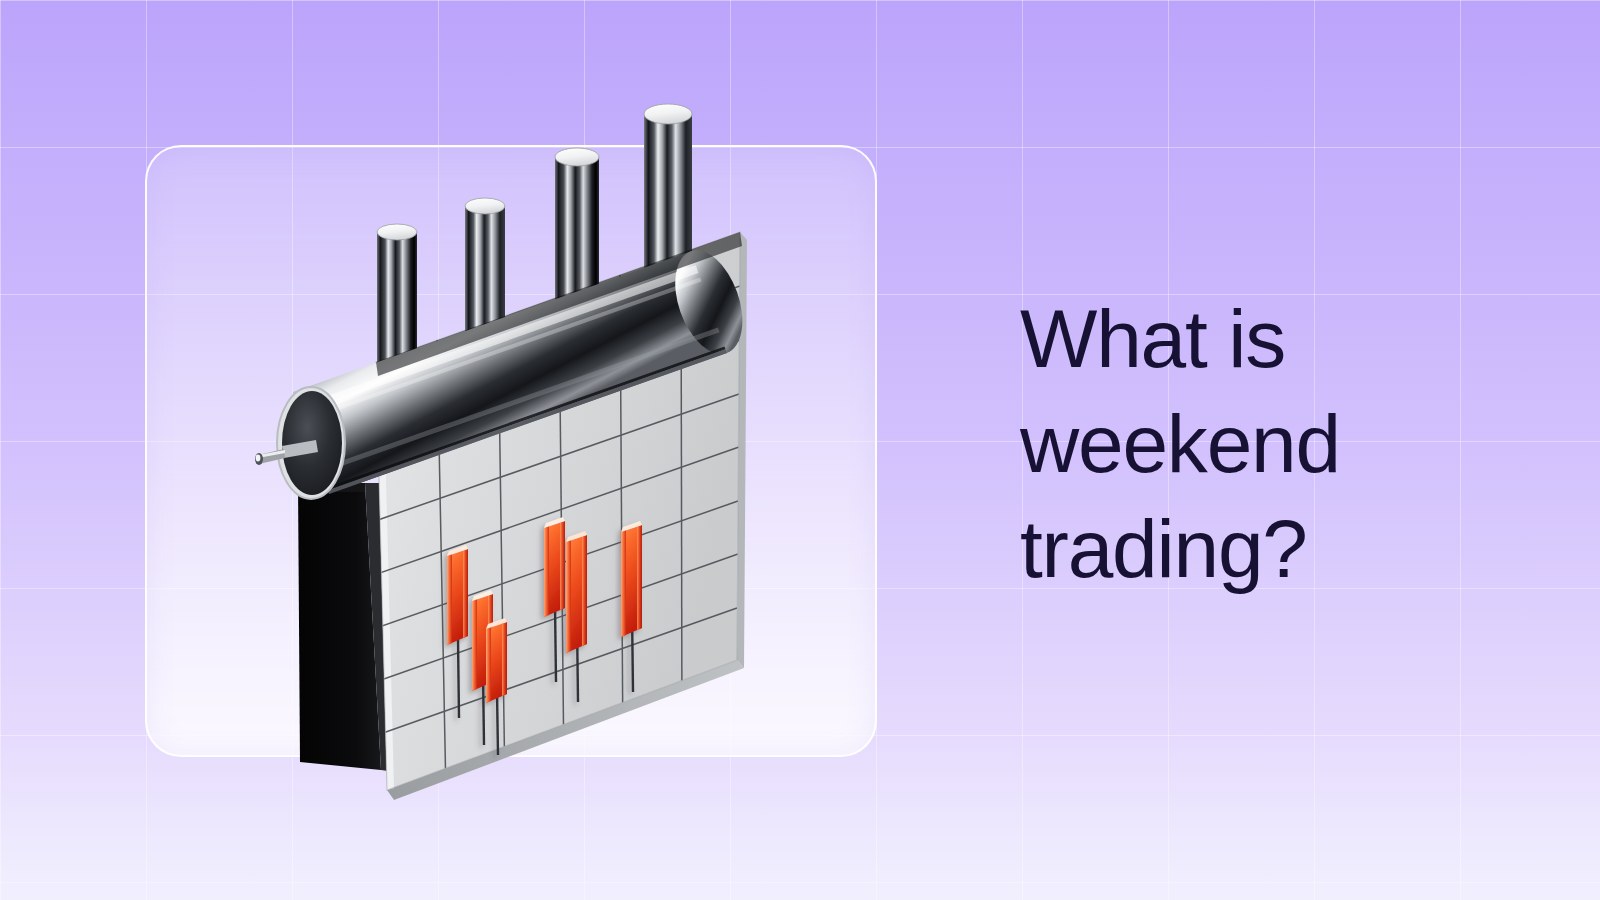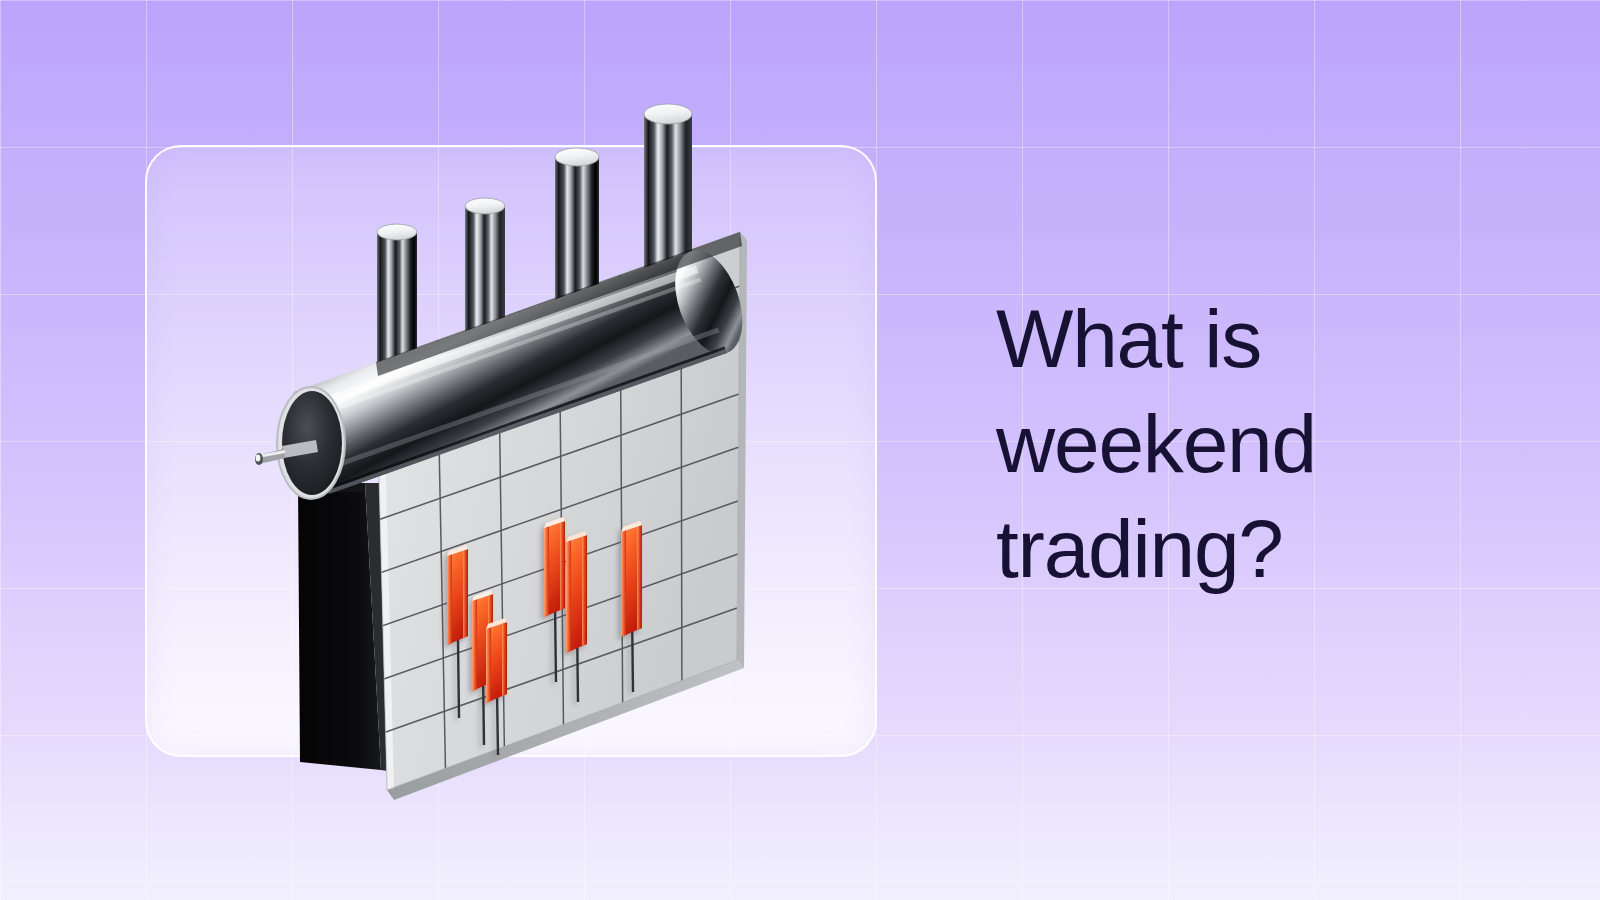--- a/index.html
+++ b/index.html
@@ -43,21 +43,21 @@
     box-shadow:0 2px 30px rgba(140,110,230,.10) inset;
   }
 
   
   #illus { position:absolute; left:0; top:0; width:1600px; height:900px; }
   #illus svg { display:block; }
 
   
   #headline {
     position:absolute;
-    left:996px; top:286px; width:520px;
+    left:1020px; top:286px; width:520px;
     color:#171233;
     font-size:82px;
     line-height:105px;
     font-weight:400;
     letter-spacing:-1.2px;
     white-space:pre-line;
   }
 </style>
 </head>
 <body>

